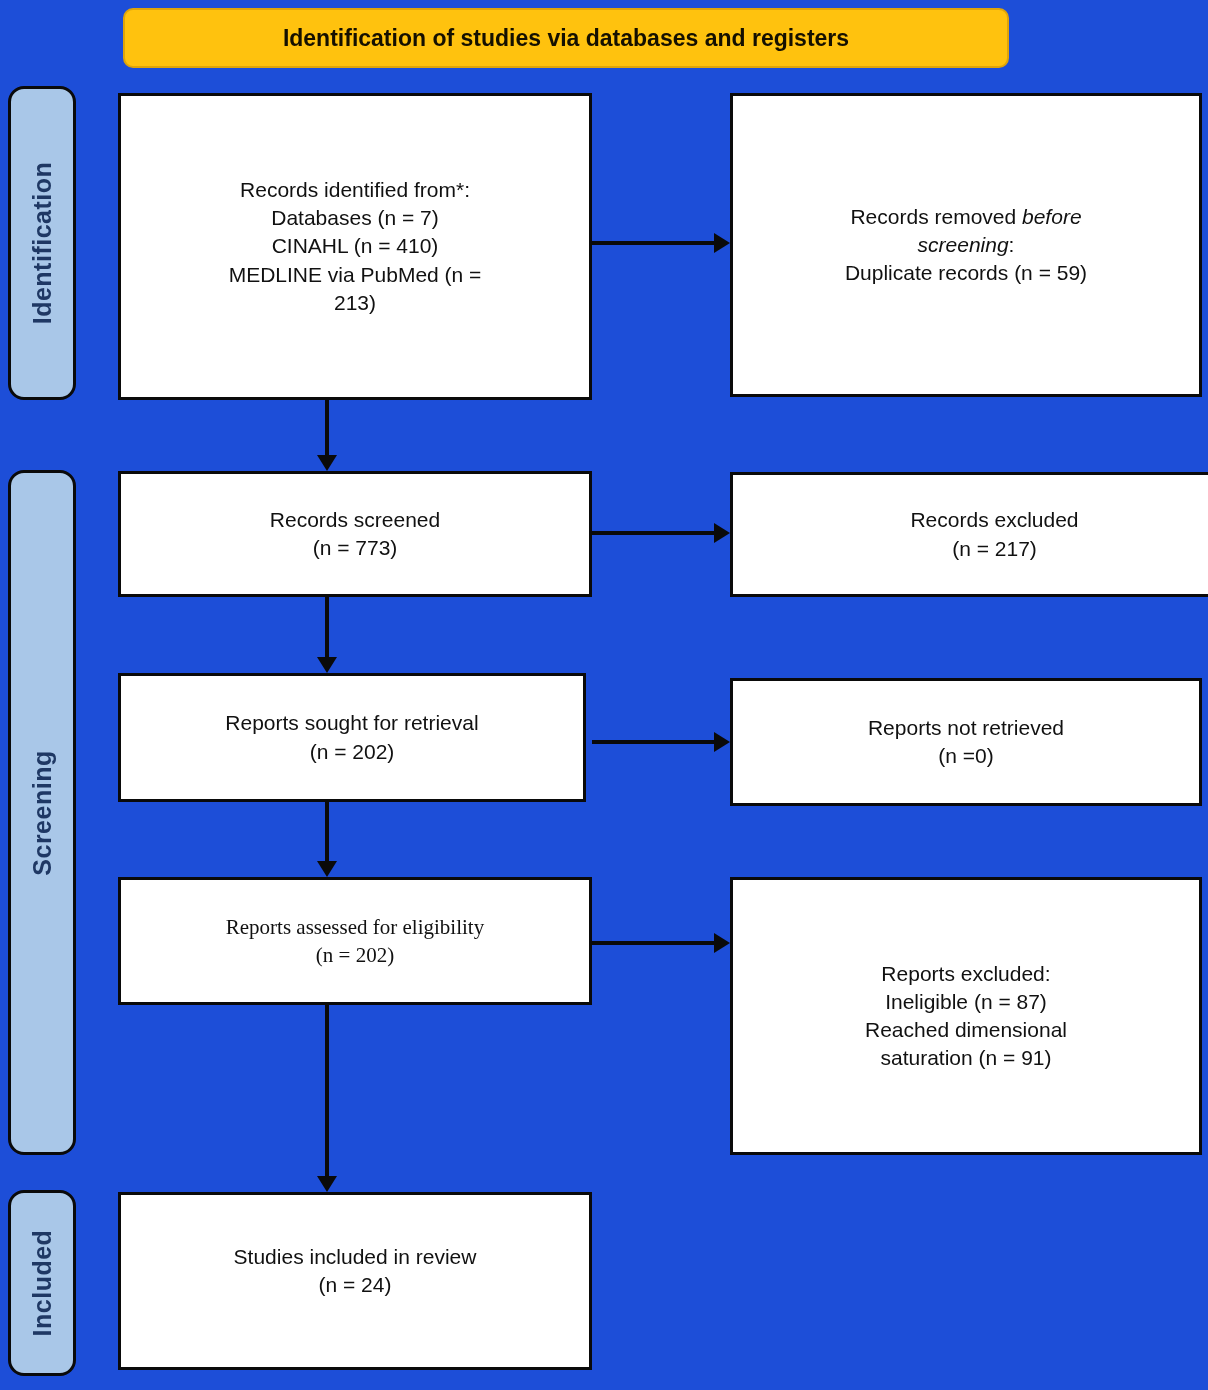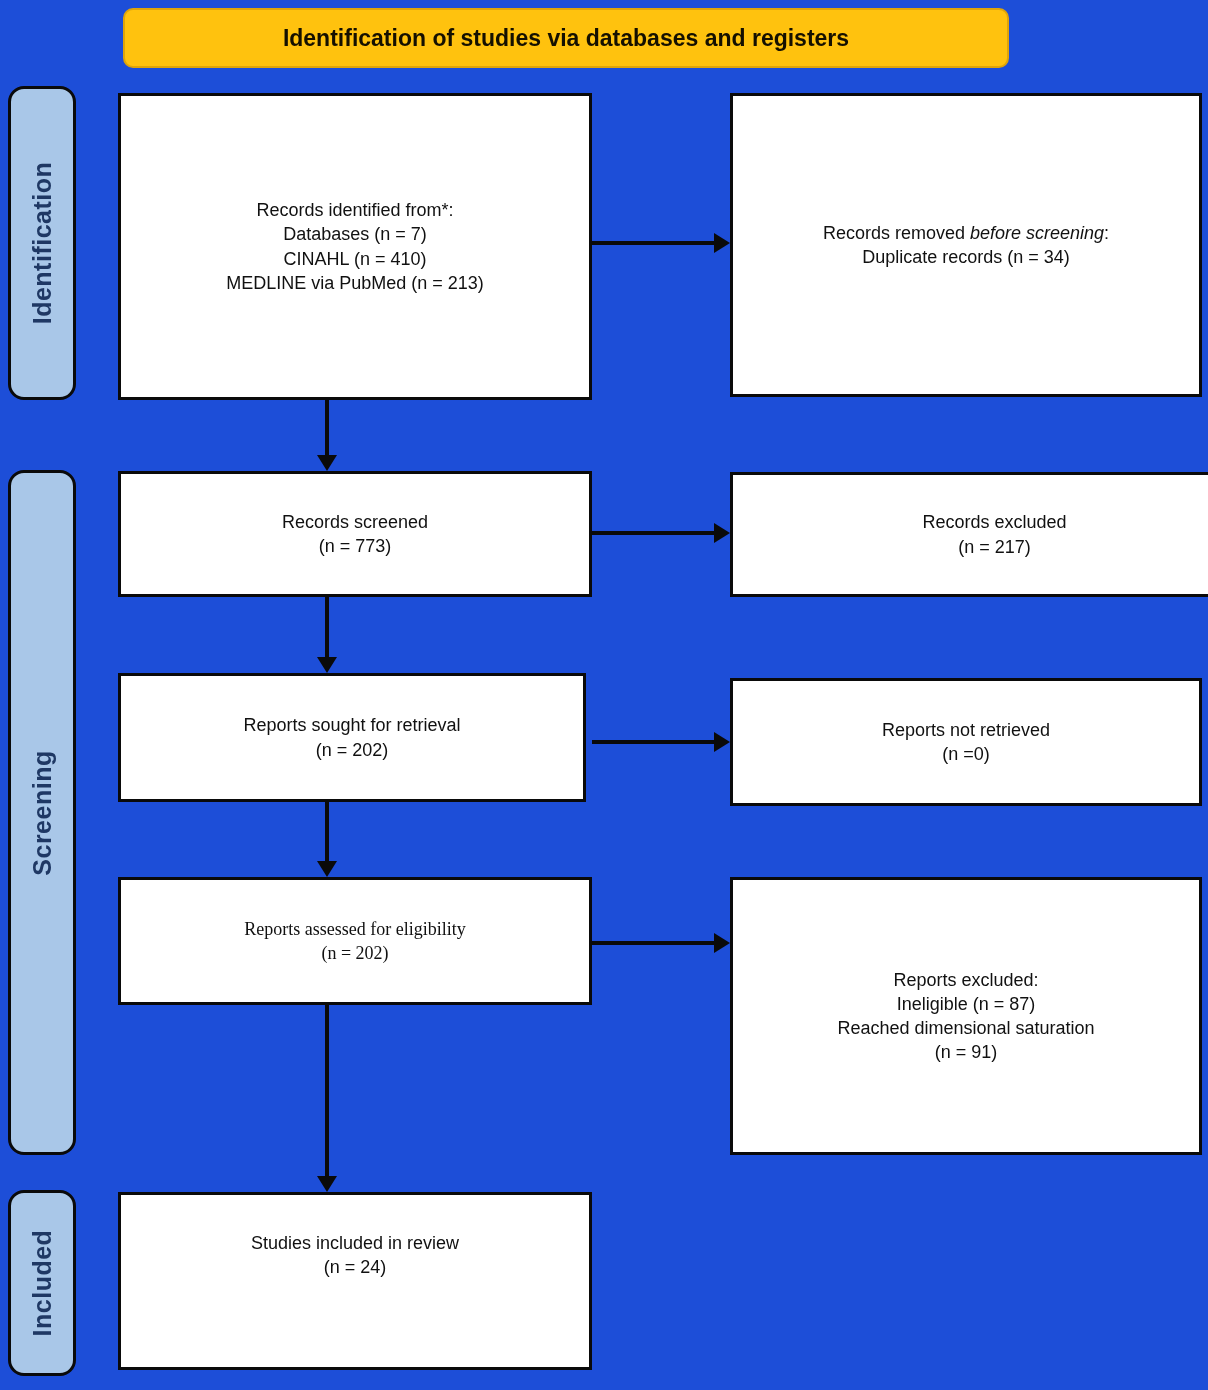--- a/index.html
+++ b/index.html
@@ -50,37 +50,37 @@
   .stage-screening      { top: 470px; height: 685px; }
   .stage-included       { top: 1190px; height: 186px; }
 
   
   .fbox {
     position: absolute;
     background: var(--box-bg);
     border: 3px solid var(--ink);
     display: flex; align-items: center; justify-content: center;
     text-align: center;
-    font-size: 18px; line-height: 1.34; color: #111;
+    font-size: 21px; line-height: 1.34; color: #111;
   }
   .fbox .txt { display: block; }
   .box-identified        { left: 118px; top: 93px;  width: 474px; height: 307px; }
   .box-identified .txt   { width: 292px; }
   .box-removed           { left: 730px; top: 93px;  width: 472px; height: 304px; }
   .box-removed .txt      { width: 302px; }
   .box-screened          { left: 118px; top: 471px; width: 474px; height: 126px; }
   .box-excluded          { left: 730px; top: 472px; width: 529px; height: 125px; }
   .box-sought            { left: 118px; top: 673px; width: 468px; height: 129px; }
   .box-notretrieved      { left: 730px; top: 678px; width: 472px; height: 128px; }
   .box-assessed          { left: 118px; top: 877px; width: 474px; height: 128px; font-family: Liberation Serif, serif; }
   .box-reportsexcluded   { left: 730px; top: 877px; width: 472px; height: 278px; }
   .box-reportsexcluded .txt { width: 268px; }
   .box-studiesincluded   { left: 118px; top: 1192px; width: 474px; height: 178px;
                            align-items: flex-start; }
-  .box-studiesincluded .txt { padding-top: 36px; }
+  .box-studiesincluded .txt { padding-top: 48px; }
   .italic { font-style: italic; }
 
   
   .shaft-v { position: absolute; width: 4px; background: var(--ink); }
   .shaft-h { position: absolute; height: 4px; background: var(--ink); }
   .head-down {
     position: absolute; width: 0; height: 0;
     border-left: 10px solid transparent;
     border-right: 10px solid transparent;
     border-top: 16px solid var(--ink);
@@ -115,21 +115,21 @@
     <span class="txt">
       <span class="line">Records identified from*:</span><br>
       <span class="line">Databases (n = 7)</span><br>
       <span class="line">CINAHL (n = 410)</span><br>
       <span class="line">MEDLINE via PubMed (n = 213)</span>
     </span>
   </div>
   <div class="fbox box-removed">
     <span class="txt">
       <span>Records removed </span><span class="italic">before screening</span><span>:</span><br>
-      <span>Duplicate records (n = 34)</span>
+      <span>Duplicate records (n = 59)</span>
     </span>
   </div>
 
   <div class="fbox box-screened">
     <span class="txt">
       <span>Records screened</span><br>
       <span>(n = 773)</span>
     </span>
   </div>
   <div class="fbox box-excluded">

